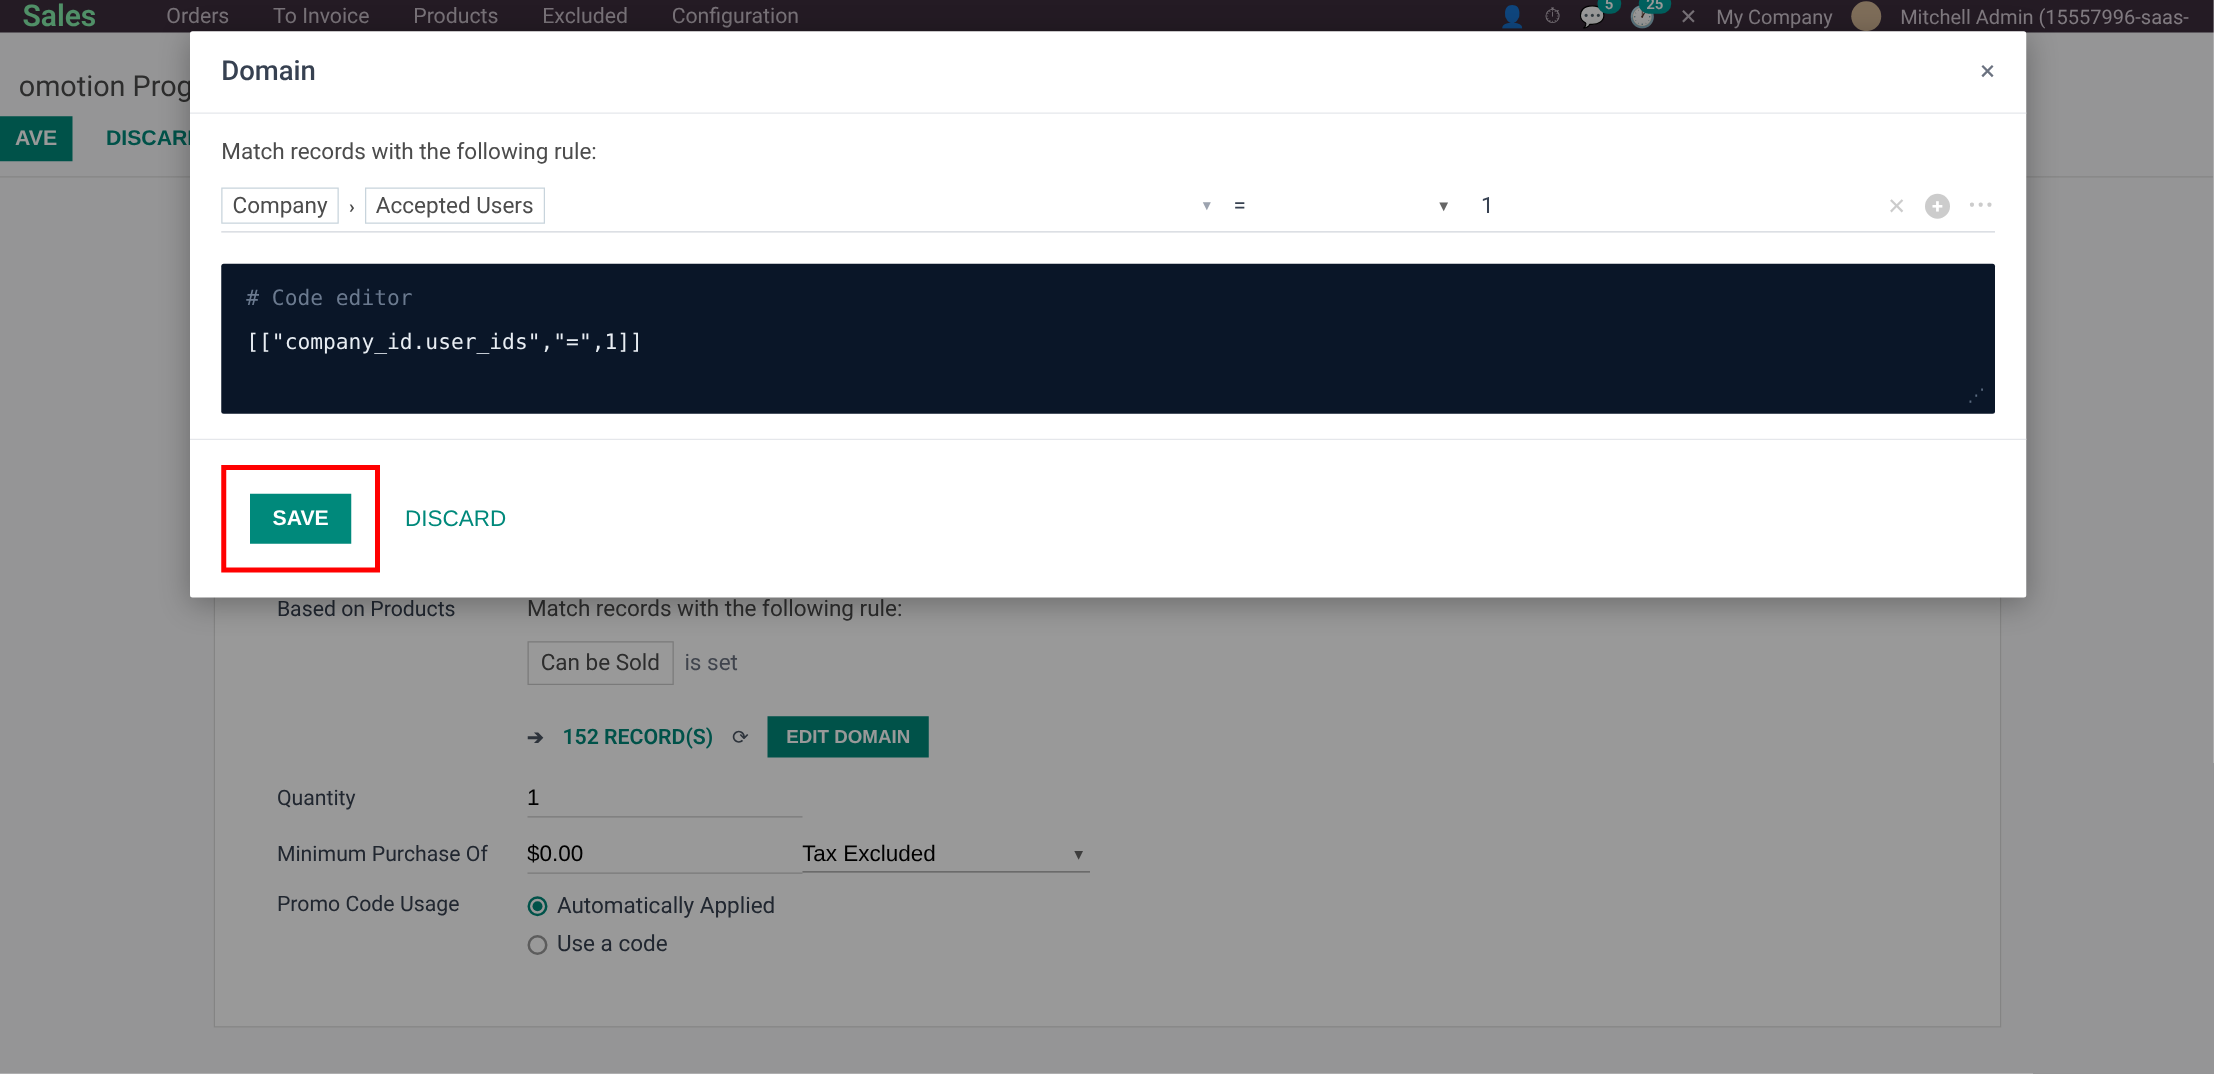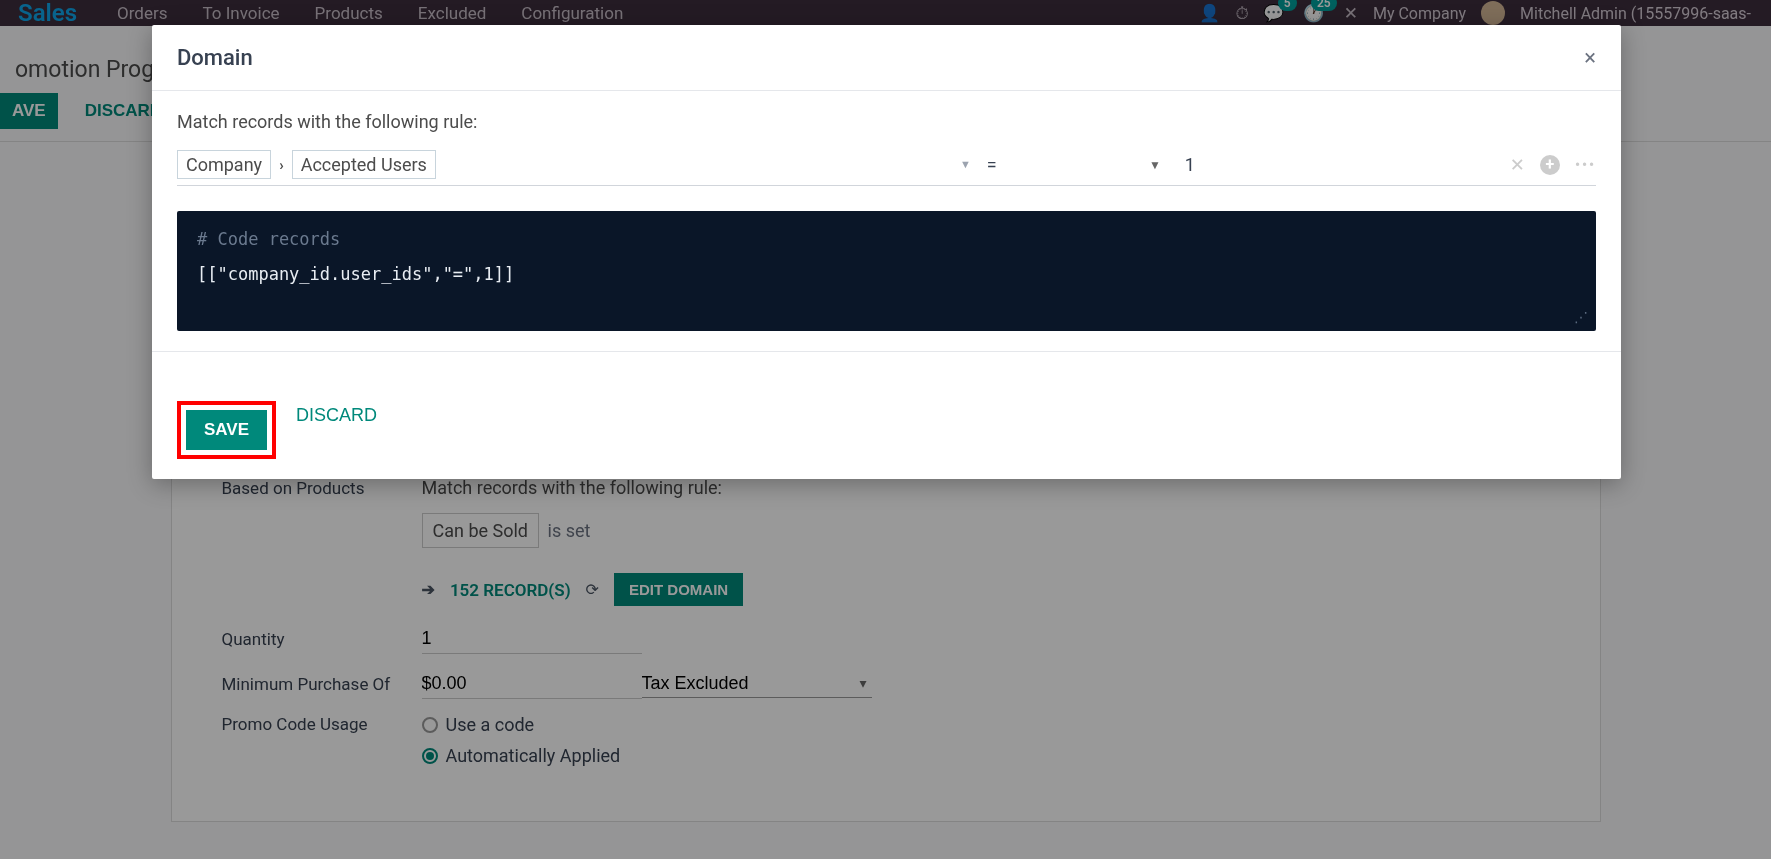--- a/index.html
+++ b/index.html
@@ -1,20 +1,20 @@
 <!DOCTYPE html>
 <html><head>
 <meta charset="utf-8">
 <style>
 * { box-sizing: border-box; margin: 0; padding: 0; }
 body { font-family: -apple-system, BlinkMacSystemFont, "Segoe UI", Roboto, sans-serif; font-size: 14px; color: #374151; width: 1771px; height: 859px; overflow: hidden; background: #f8f9fa; position: relative; }
 
 
 .navbar { background: #3d2e3d; height: 26px; display: flex; align-items: center; padding: 0 18px; color: #c9bfc9; font-size: 17px; position: relative; }
-.navbar-brand { color: #0ea5e9; font-weight: 600; font-size: 24px; margin-right: 40px; }
+.navbar-brand { color: #86efac; font-weight: 600; font-size: 24px; margin-right: 56px; }
 .navbar-item { margin-right: 35px; font-size: 17px; cursor: pointer; }
 .navbar-right { position: absolute; right: 20px; display: flex; align-items: center; gap: 15px; }
 .navbar-badge { position: relative; width: 25px; height: 20px; }
 .badge-count { position: absolute; top: -8px; right: -8px; background: #00a09d; color: #fff; font-size: 12px; padding: 1px 6px; border-radius: 10px; font-weight: 600; }
 .navbar-user { font-size: 16px; color: #d6ccd6; }
 .navbar-avatar { width: 24px; height: 24px; border-radius: 50%; background: #d4b896; display: inline-block; }
 
 
 .page-bg { position: relative; }
 .page-title-row { padding: 30px 15px 10px; }
@@ -72,21 +72,21 @@
 .rule-act-ico { color: #ccc; font-size: 18px; cursor: pointer; }
 .rule-act-plus { width: 20px; height: 20px; border-radius: 50%; background: #ccc; color: #fff; display: inline-flex; align-items: center; justify-content: center; font-size: 16px; font-weight: bold; }
 .rule-act-dots { color: #ccc; letter-spacing: 2px; font-weight: bold; }
 
 .code-editor { background: #0a1628; color: #aab; padding: 18px 20px; margin-top: 25px; font-family: Consolas, Monaco, monospace; font-size: 17px; border-radius: 2px; min-height: 120px; position: relative; }
 .code-comment { color: #6b7a8f; }
 .code-line { color: #e8edf3; font-weight: 500; margin-top: 15px; }
 .resize-handle { position: absolute; bottom: 6px; right: 8px; color: #5a6a7f; font-size: 14px; }
 
 .modal-footer { padding: 20px 25px; display: flex; align-items: center; gap: 20px; }
-.highlight-box { border: 4px solid #ff0000; padding: 5px; display: inline-block; margin-top: 29px; }
+.highlight-box { border: 4px solid #ff0000; padding: 19px; display: inline-block; }
 .btn-save-modal { background: #00897b; color: #fff; padding: 10px 18px; font-weight: 600; font-size: 17px; border: none; cursor: pointer; }
 .btn-discard-modal { background: none; color: #00897b; font-weight: 500; font-size: 18px; border: none; cursor: pointer; }
 
 .refresh-ico { display: inline-block; font-size: 16px; color: #4b5563; }
 .date-input-wrap { position: relative; display: inline-block; width: 210px; border-bottom: 1px solid #ccc; height: 26px; }
 .date-input-wrap::after { content: "▾"; position: absolute; right: 2px; top: 3px; color: #888; font-size: 12px; }
 </style>
 </head>
 <body>
 
@@ -158,26 +158,26 @@
           <div class="form-label">Minimum Purchase Of</div>
           <div class="form-val" style="display:flex;">
             <input class="input-underline" value="$0.00" style="">
             <span class="select-wrap"><select class="select-underline"><option>Tax Excluded</option></select></span>
           </div>
         </div>
         <div class="form-row" style="align-items:flex-start">
           <div class="form-label">Promo Code Usage</div>
           <div class="form-val">
             <div class="radio-row">
+                <span class="radio-dot checked"></span>
+                <span>Automatically Applied</span>
+              </div>
+            <div class="radio-row">
                 <span class="radio-dot unchecked"></span>
                 <span>Use a code</span>
-              </div>
-            <div class="radio-row">
-                <span class="radio-dot checked"></span>
-                <span>Automatically Applied</span>
               </div>
           </div>
         </div>
       </div>
       <div class="form-col">
         <div style="height:75px"></div>
         <div class="form-row">
           <div class="form-label">Start Date</div>
           <div class="form-val"><span class="date-input-wrap"></span></div>
         </div>
@@ -207,21 +207,21 @@
         <span class="rule-op-dd">▼</span>
       </div>
       <div class="rule-val"><span>1</span></div>
       <div class="rule-actions" style="border:none">
         <span class="rule-act-ico">✕</span>
         <span class="rule-act-plus">+</span>
         <span class="rule-act-dots">•••</span>
       </div>
     </div>
     <div class="code-editor">
-      <div class="code-comment"># Code records</div>
+      <div class="code-comment"># Code editor</div>
       <div class="code-line">[["company_id.user_ids","=",1]]</div>
       <div class="resize-handle">⋰</div>
     </div>
   </div>
   <div style="border-top:1px solid #e5e7eb"></div>
   <div class="modal-footer">
     <span class="highlight-box">
       <button class="btn-save-modal">SAVE</button>
     </span>
     <button class="btn-discard-modal">DISCARD</button>

